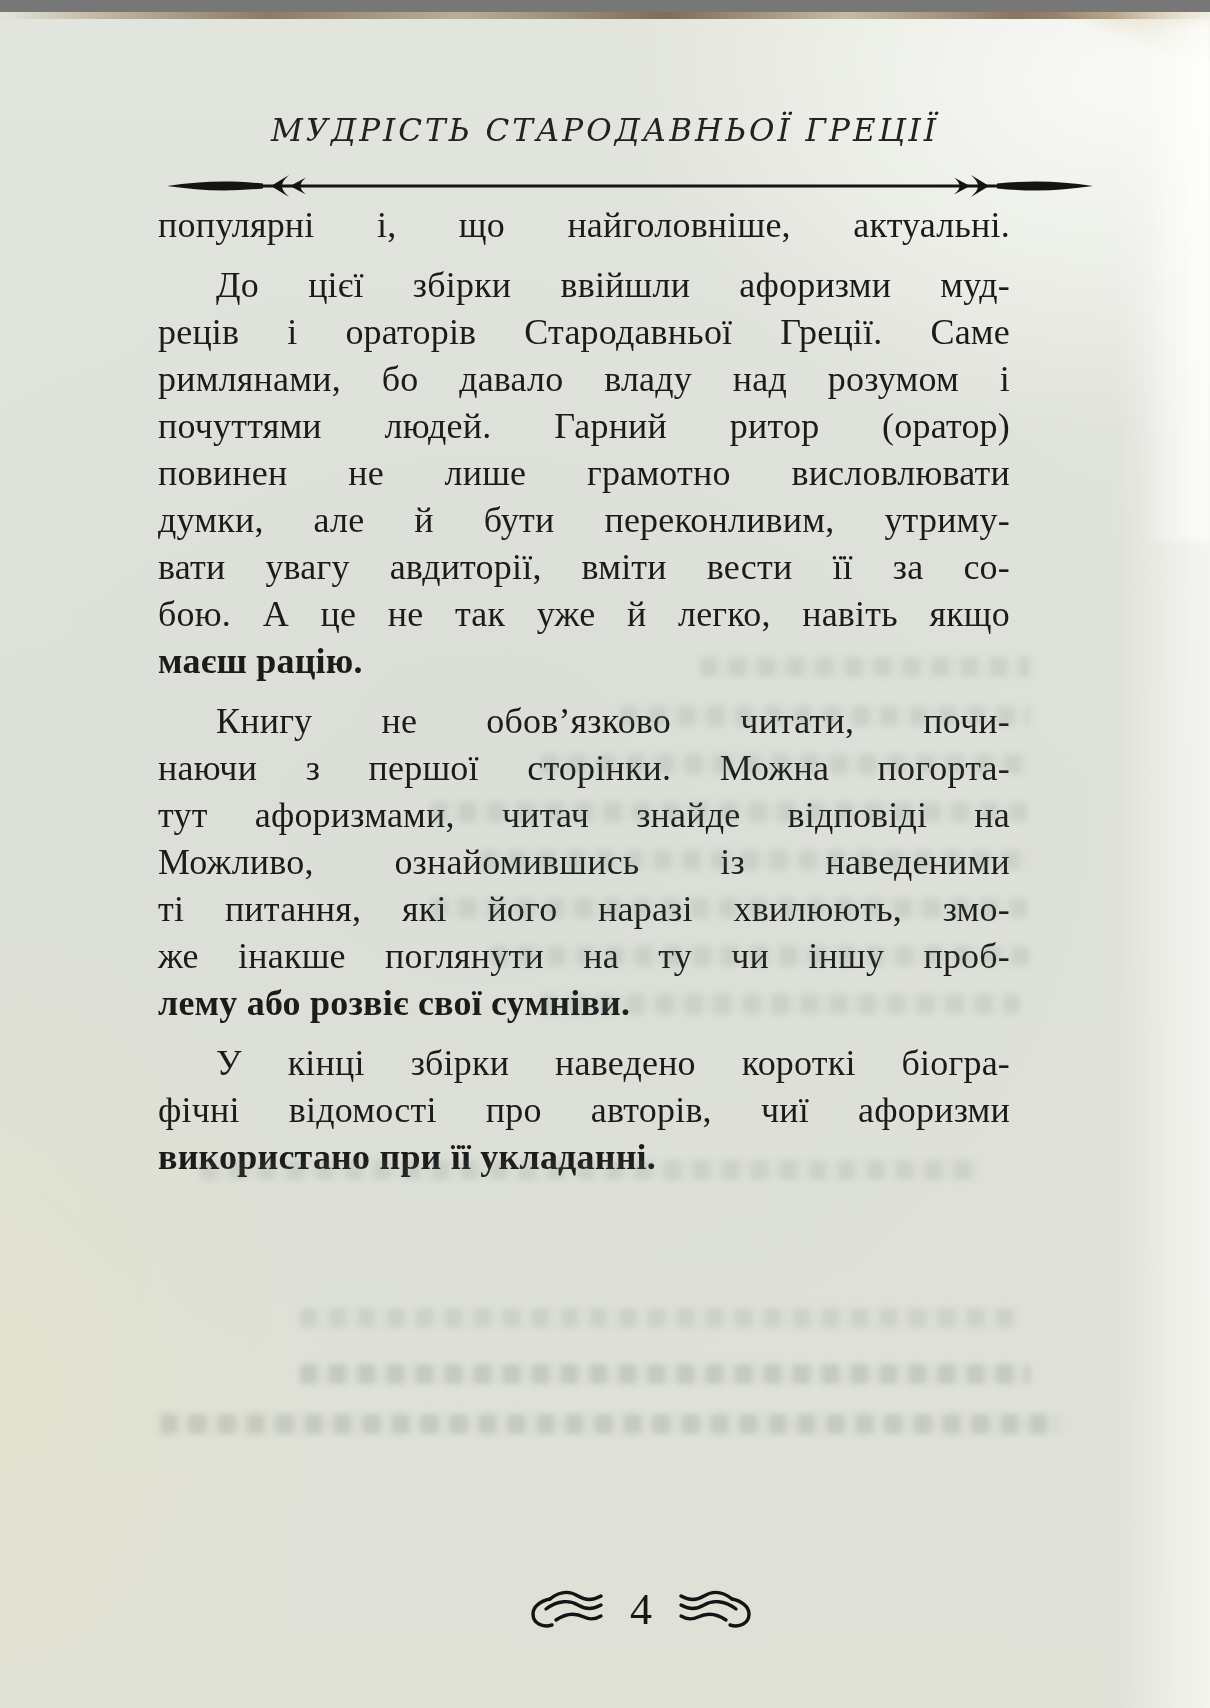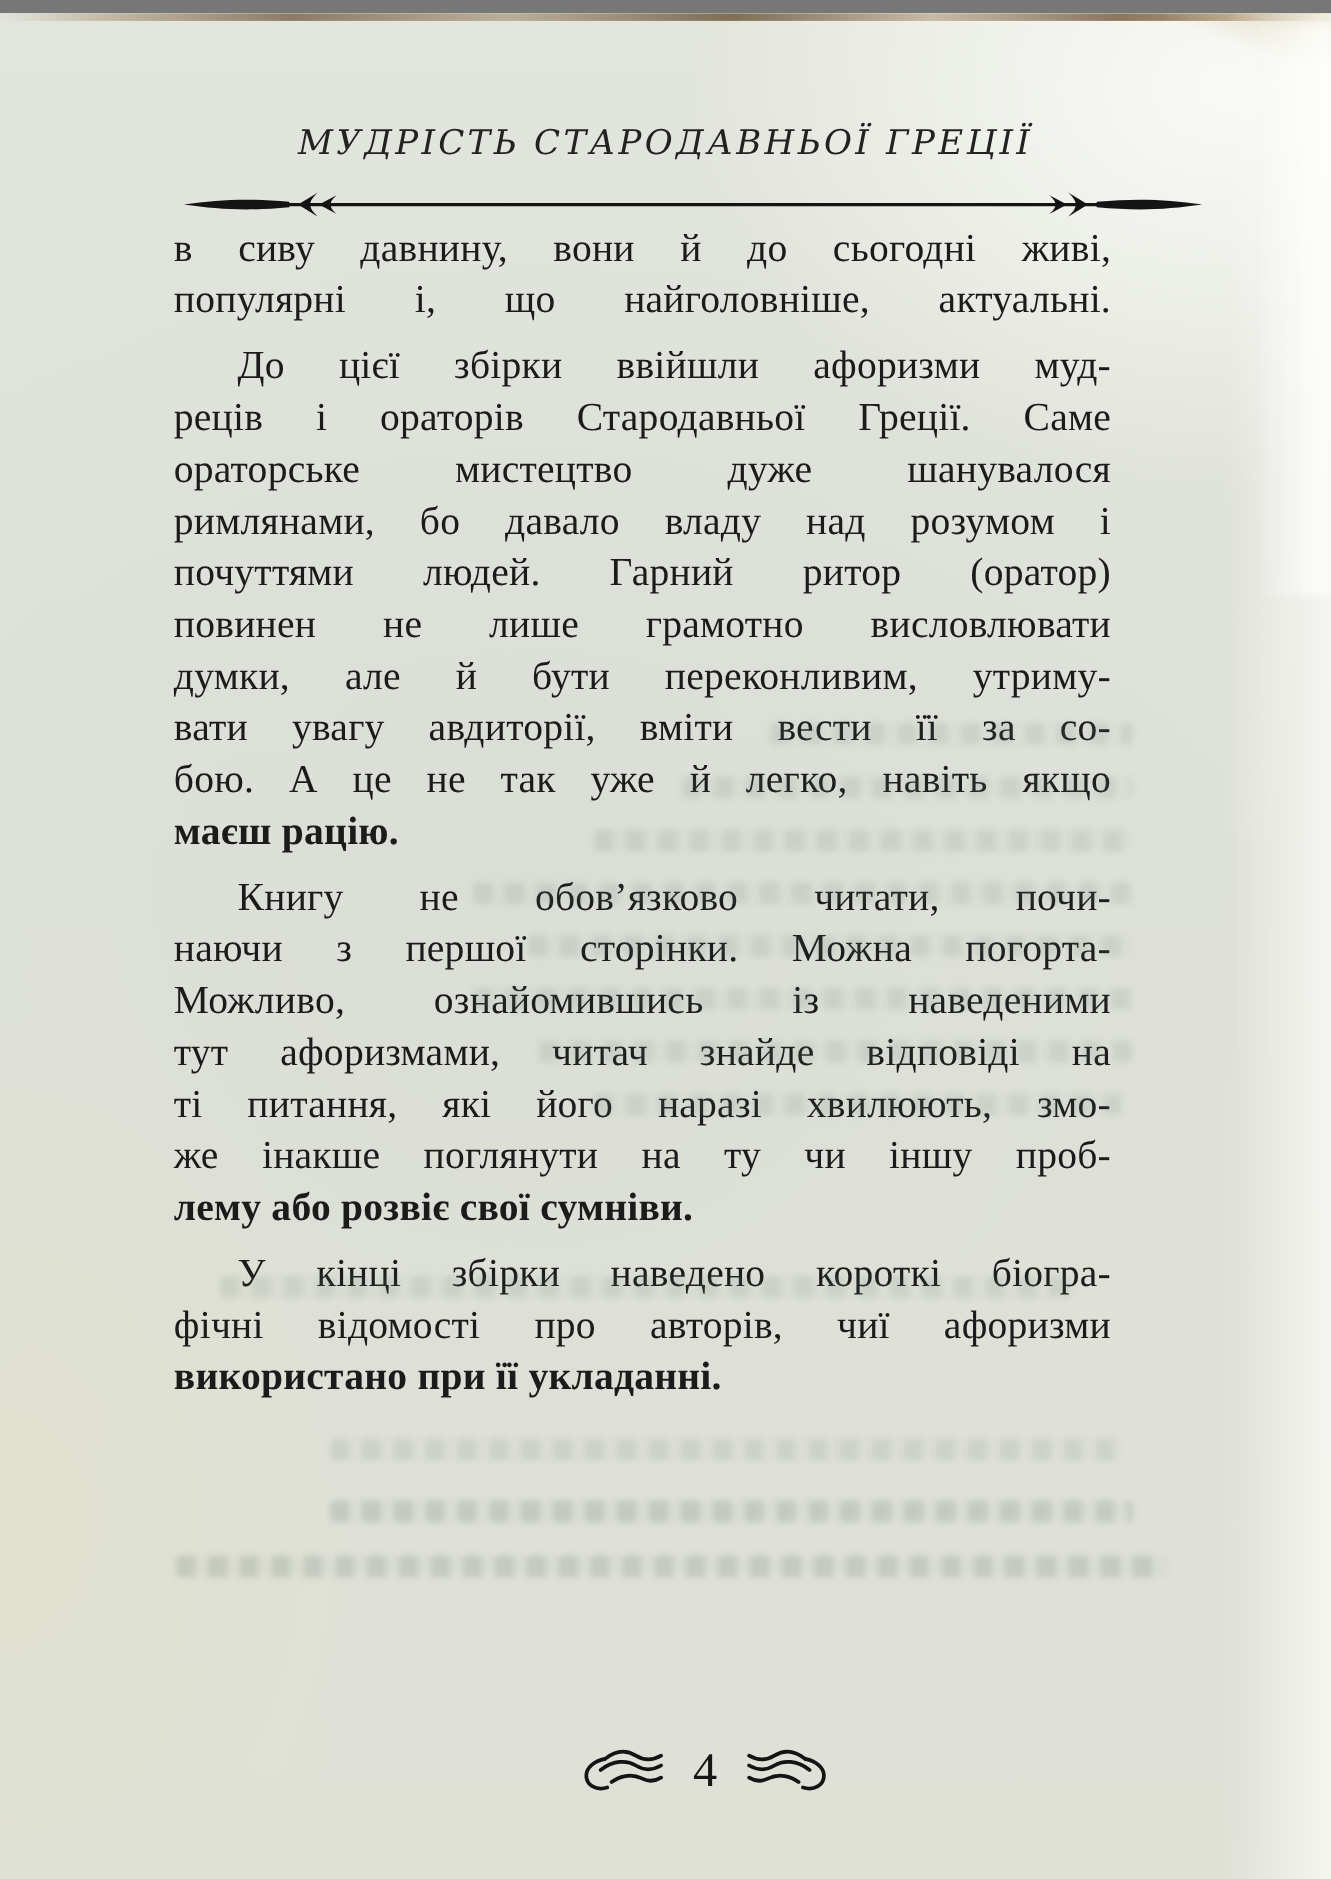--- a/index.html
+++ b/index.html
@@ -98,40 +98,38 @@
     </g>
     <g fill="#141414" transform="translate(930,0) scale(-1,1)">
       <path d="M2,14 C34,9.5 60,8 98,11.5 L98,16.5 C60,20 34,18.5 2,14 Z"></path>
       <path d="M124,3 L106,14 L124,25 C119,20.5 117,17 117,14 C117,11 119,7.5 124,3 Z"></path>
       <path d="M141,5.5 L125,14 L141,22.5 C137,19 135.5,16.5 135.5,14 C135.5,11.5 137,9 141,5.5 Z"></path>
     </g>
   </svg>
 
   <div class="body-text">
       <div class="para">
-        <div class="line first">в сиву давнину, вони й до сьогодні живі,</div>
         <div class="line">популярні і, що найголовніше, актуальні.</div>
       </div>
       <div class="para indent">
         <div class="line first">До цієї збірки ввійшли афоризми муд-</div>
         <div class="line">реців і ораторів Стародавньої Греції. Саме</div>
-        <div class="line">ораторське мистецтво дуже шанувалося</div>
         <div class="line">римлянами, бо давало владу над розумом і</div>
         <div class="line">почуттями людей. Гарний ритор (оратор)</div>
         <div class="line">повинен не лише грамотно висловлювати</div>
         <div class="line">думки, але й бути переконливим, утриму-</div>
         <div class="line">вати увагу авдиторії, вміти вести її за со-</div>
         <div class="line">бою. А це не так уже й легко, навіть якщо</div>
         <div class="line last">маєш рацію.</div>
       </div>
       <div class="para indent">
         <div class="line first">Книгу не обов’язково читати, почи-</div>
         <div class="line">наючи з першої сторінки. Можна погорта-</div>
+        <div class="line">тут афоризмами, читач знайде відповіді на</div>
         <div class="line">Можливо, ознайомившись із наведеними</div>
-        <div class="line">тут афоризмами, читач знайде відповіді на</div>
         <div class="line">ті питання, які його наразі хвилюють, змо-</div>
         <div class="line">же інакше поглянути на ту чи іншу проб-</div>
         <div class="line last">лему або розвіє свої сумніви.</div>
       </div>
       <div class="para indent">
         <div class="line first">У кінці збірки наведено короткі біогра-</div>
         <div class="line">фічні відомості про авторів, чиї афоризми</div>
         <div class="line last">використано при її укладанні.</div>
       </div>
     </div>

